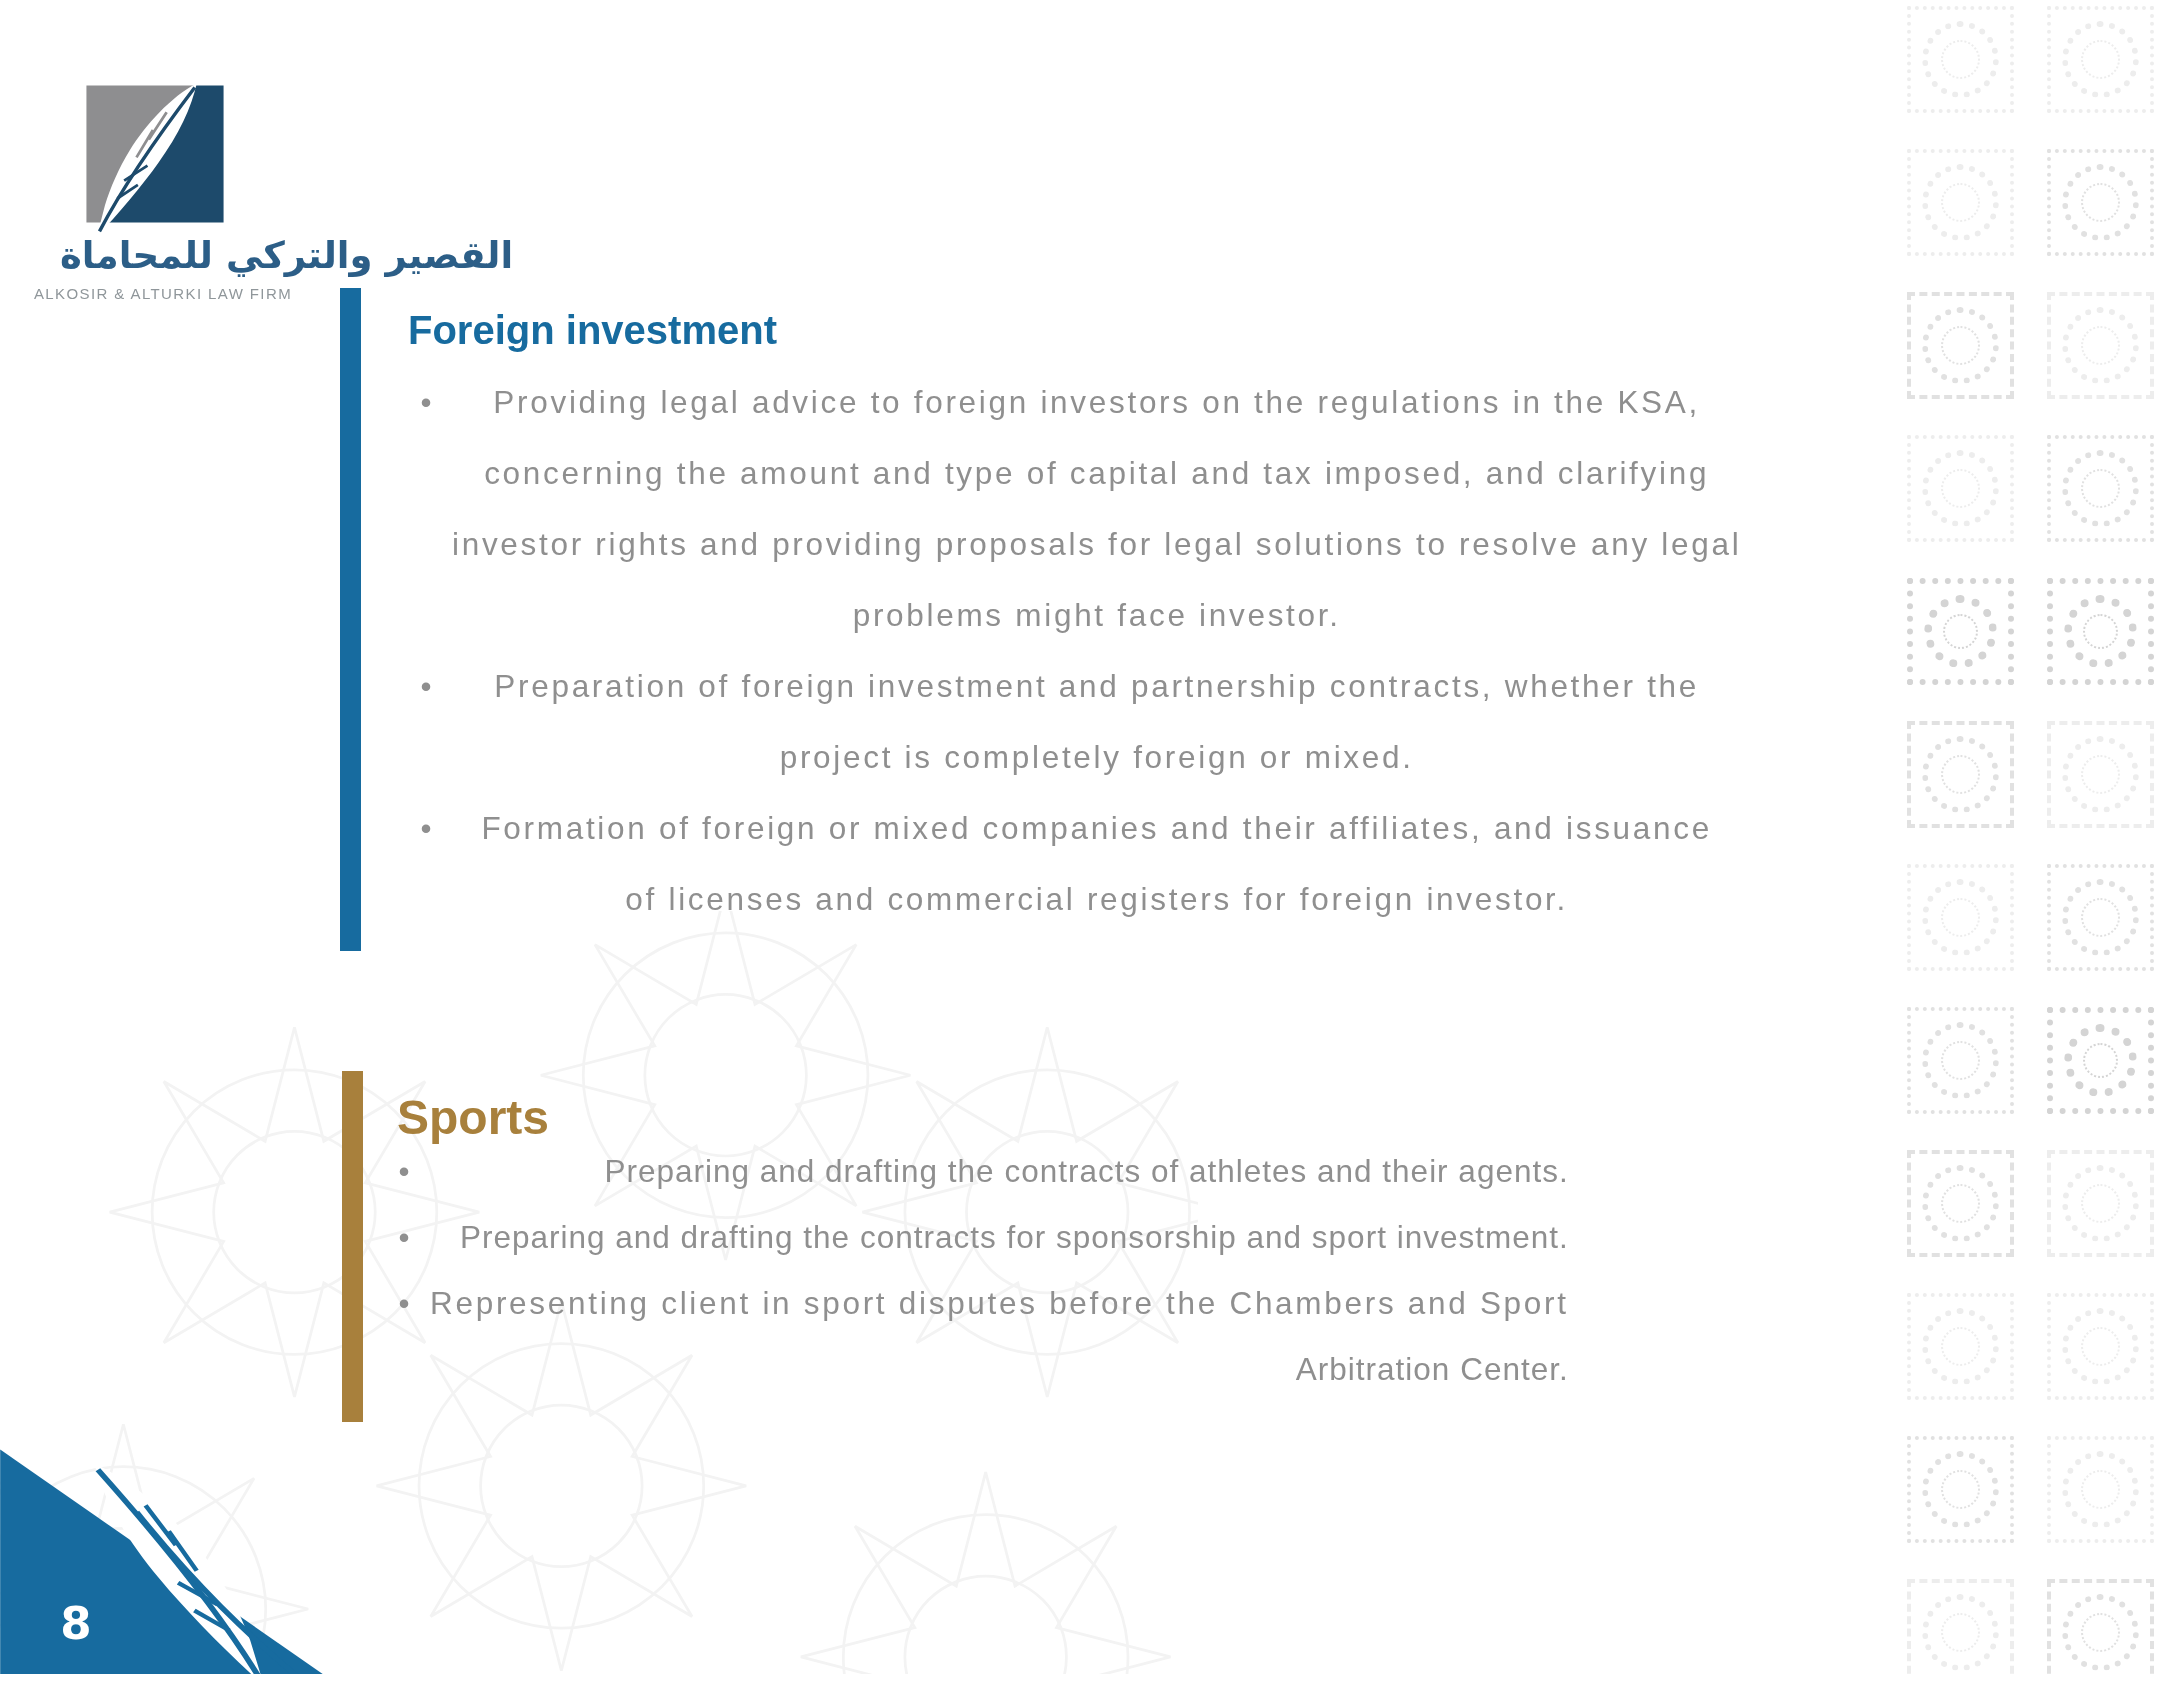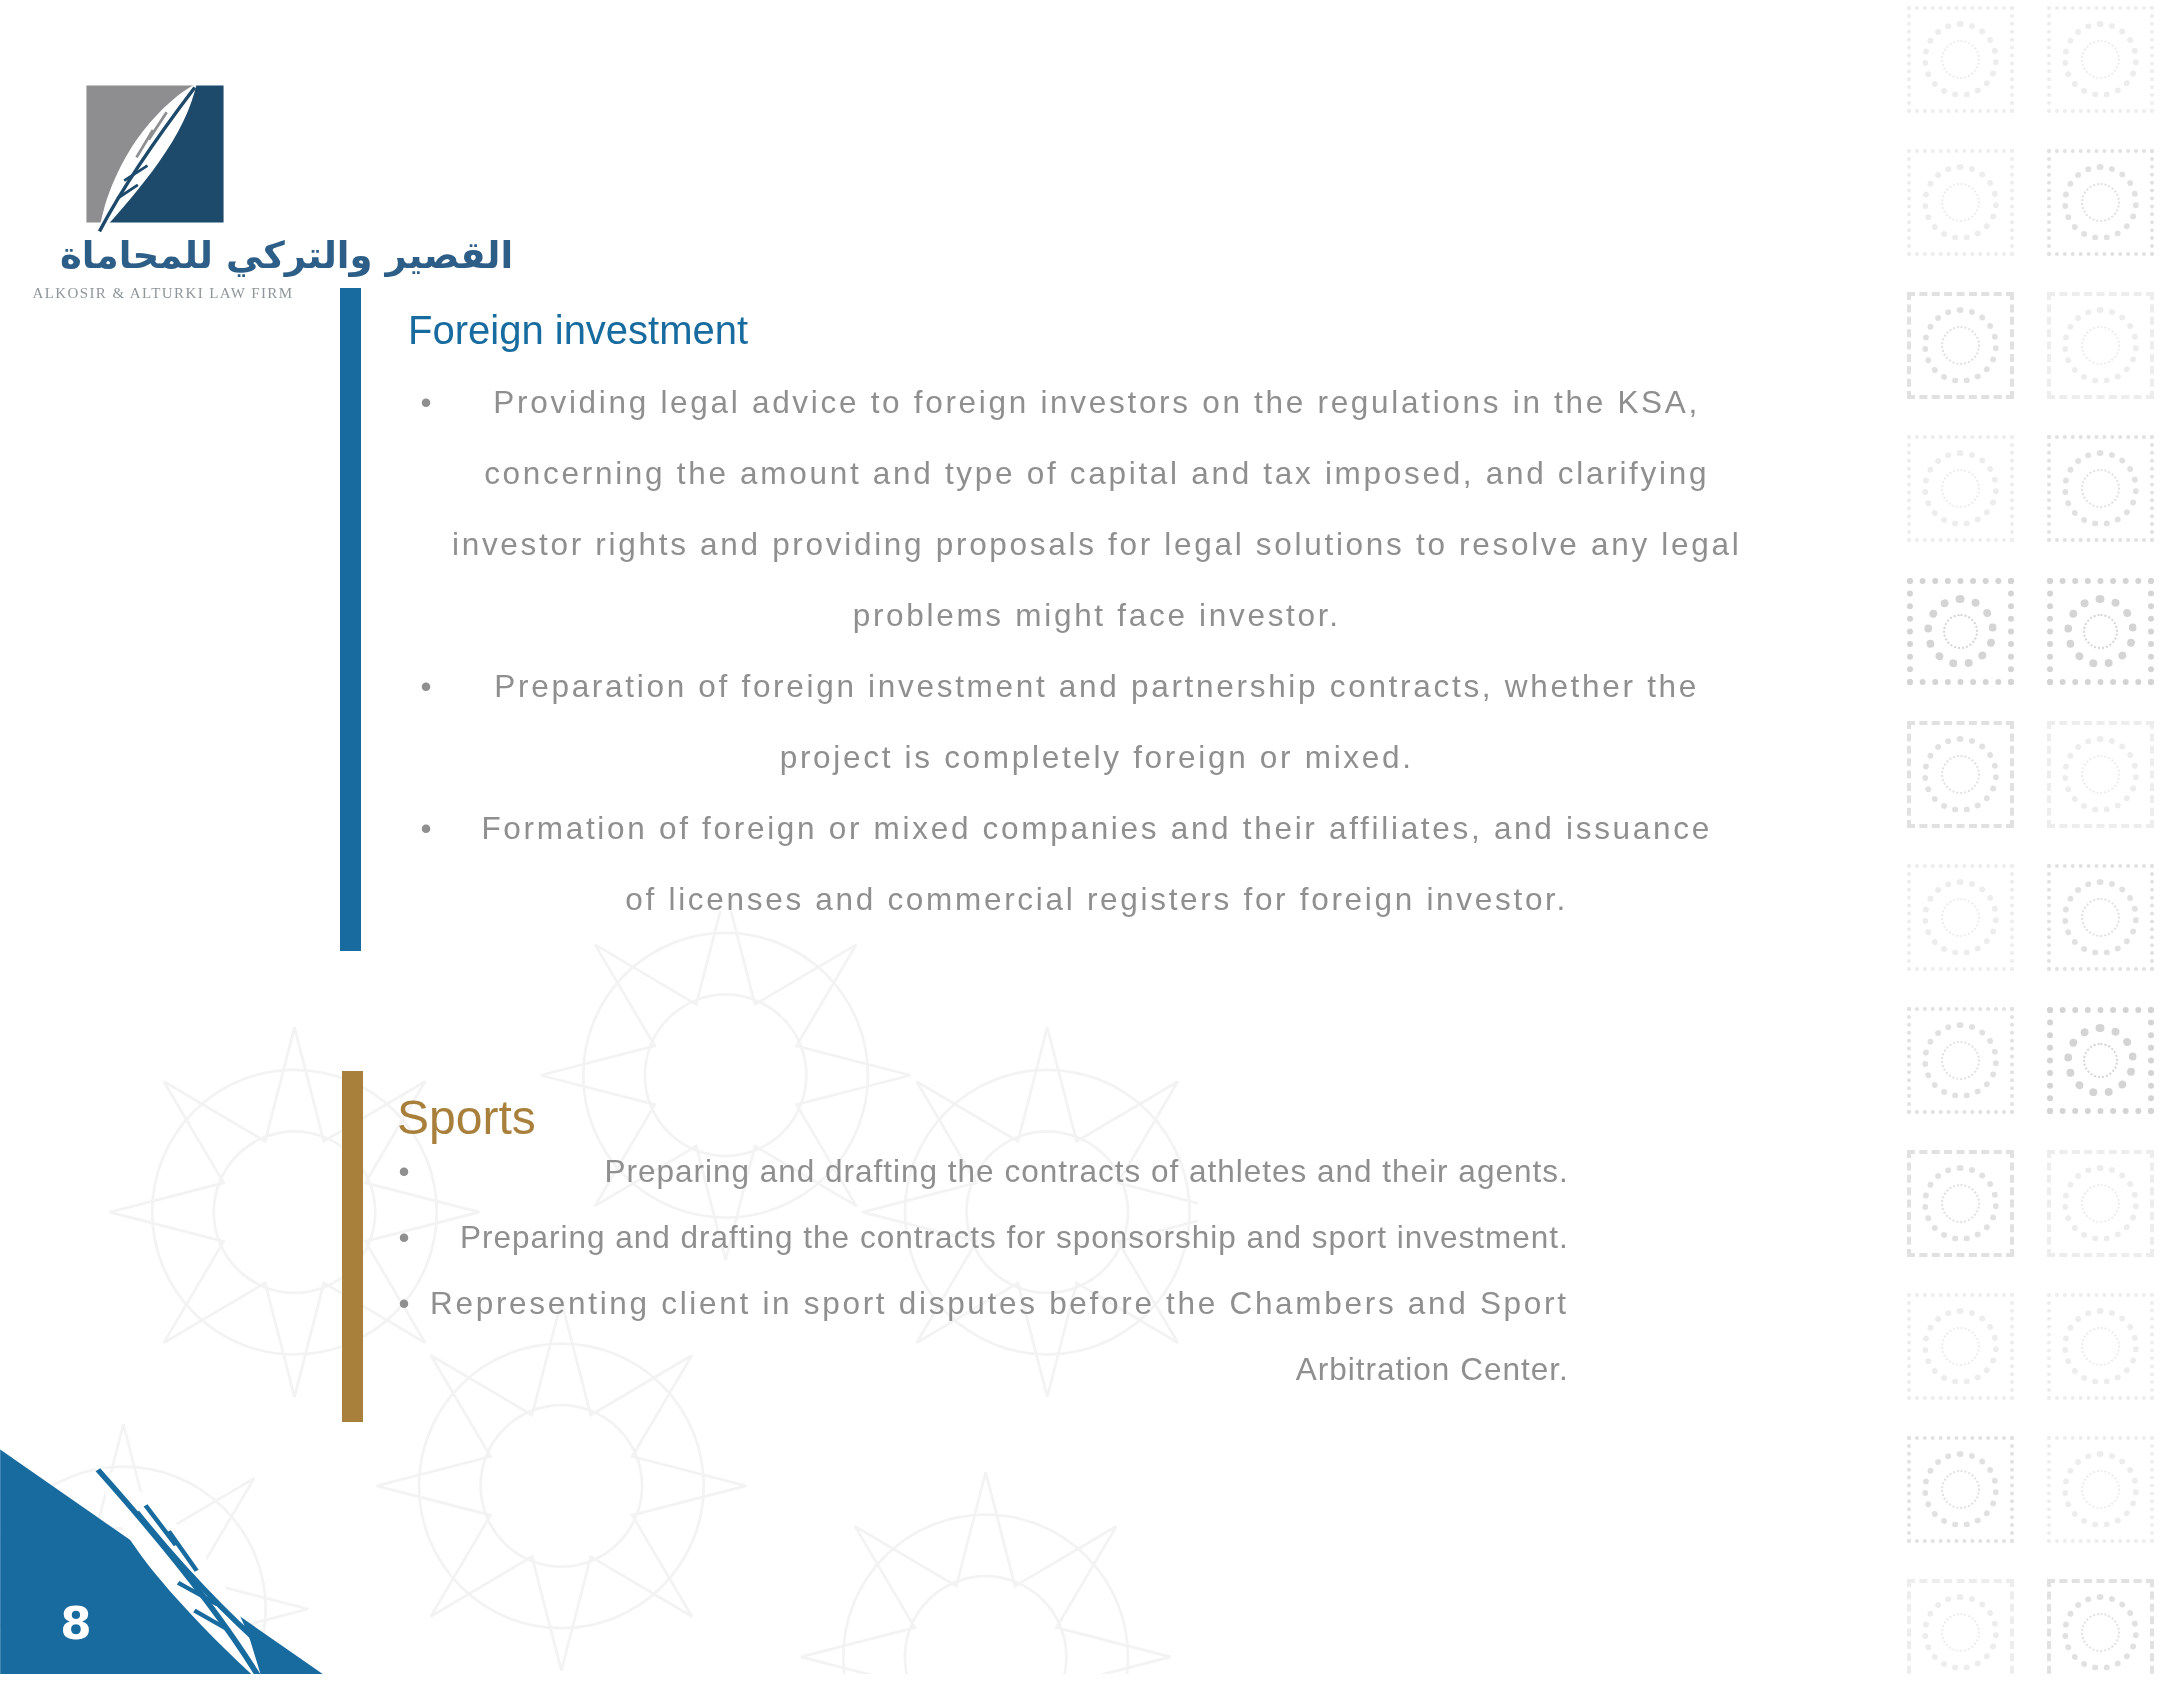--- a/index.html
+++ b/index.html
@@ -15,30 +15,30 @@
   .logo { position:absolute; left:60px; top:82px; width:205px; }
   .logo-mark { position:absolute; left:23px; top:0; }
   .logo-arabic {
     position:absolute; left:0; top:152px; width:205px;
     font-family:"DejaVu Sans", sans-serif;
     font-size:37px; font-weight:bold; color:#2c5e87; text-align:center;
     white-space:nowrap;
   }
   .logo-english {
     position:absolute; left:103px; top:203px; transform:translateX(-50%);
-    font-family:Liberation Serif, serif;
+    font-family:Liberation Sans, sans-serif;
     font-size:15px; letter-spacing:1.4px; color:#8f969a; white-space:nowrap;
   }
 
   
   .accent-bar { position:absolute; width:20.5px; }
   .bar-fi { left:340px; top:288px; height:663px; background:#176b9f; }
   .bar-sp { left:342px; top:1071px; height:351px; background:#a8803c; }
 
-  .section-title { position:absolute; font-weight:normal; white-space:nowrap; }
+  .section-title { position:absolute; font-weight:bold; white-space:nowrap; }
   .title-fi { left:408px; top:308px; font-size:40px; color:#176b9f; }
   .title-sp { left:397px; top:1090px; font-size:48px; color:#a8803c; }
 
   .list { position:absolute; color:#8f8f8f; }
   .list .line { position:relative; white-space:nowrap; }
   .list .first::before {
     content:"•"; position:absolute; left:-31.5px; color:#8f8f8f;
   }
   .fi-list { left:452px; top:367px; font-size:31.5px; letter-spacing:2.7px;text-align:center; }
   .fi-list .line { height:71px; line-height:71px; }

